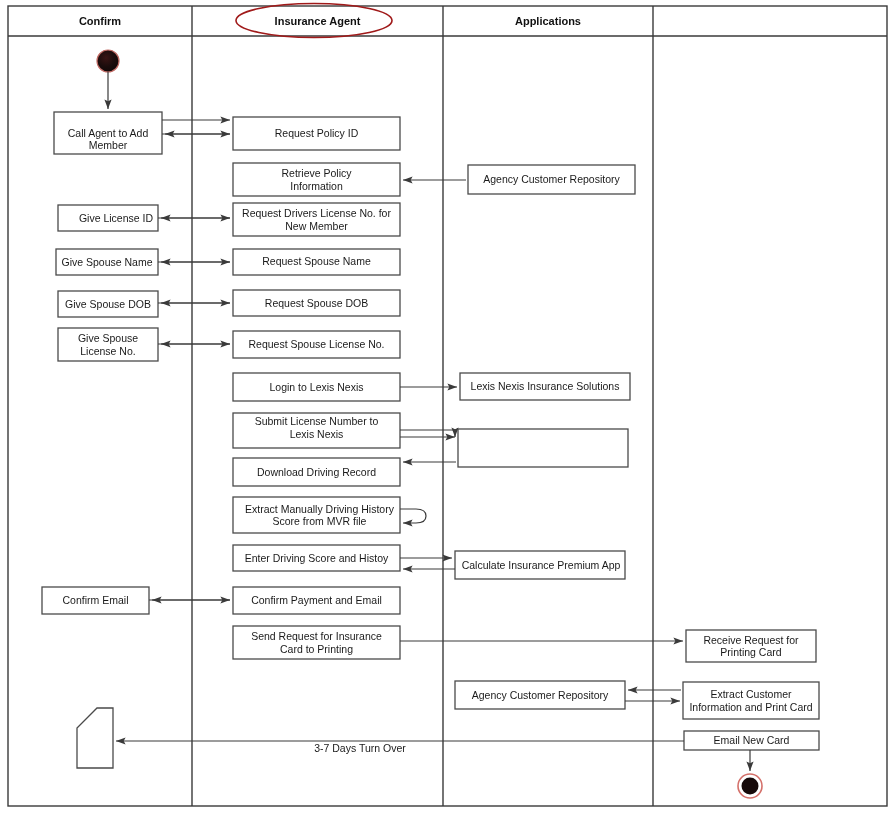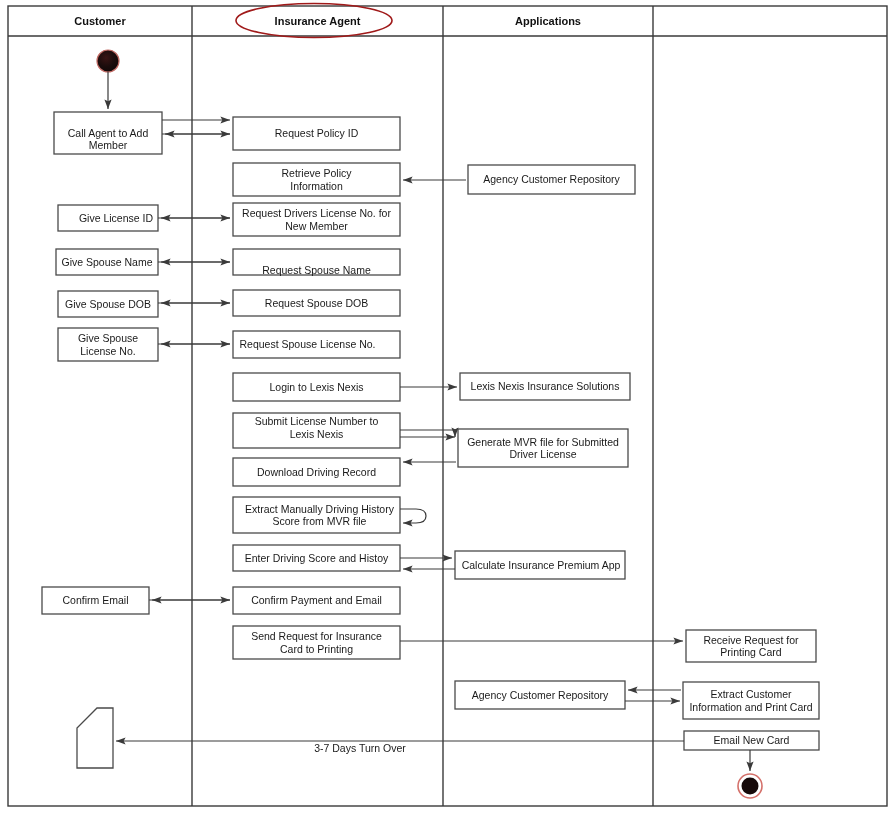--- a/index.html
+++ b/index.html
@@ -152,21 +152,21 @@
       <path d="M 750 750 L 750 771" marker-end="url(#arrow)"></path>
     </g>
 
     <g>
       <circle cx="750" cy="786" r="12" fill="none" stroke="#d4706a" stroke-width="1.6"></circle>
       <circle cx="750" cy="786" r="8.5" fill="#160a0a"></circle>
     </g>
   </svg>
 
   <div class="lane-title" style="left:8px;top:6px;width:184px;height:30px;">
-    <span>Customer</span>
+    <span>Confirm</span>
   </div>
   <div class="lane-title" style="left:192px;top:6px;width:251px;height:30px;">
     <span>Insurance Agent</span>
   </div>
   <div class="lane-title" style="left:443px;top:6px;width:210px;height:30px;">
     <span>Applications</span>
   </div>
 
   <div class="node-label" style="left:54px;top:112px;width:108px;height:54px;">Call Agent to Add
 Member</div>
@@ -175,38 +175,36 @@
   <div class="node-label" style="left:58px;top:291px;width:100px;height:26px;">Give Spouse DOB</div>
   <div class="node-label" style="left:58px;top:328px;width:100px;height:33px;">Give Spouse
 License No.</div>
   <div class="node-label" style="left:42px;top:587px;width:107px;height:27px;">Confirm Email</div>
 
   <div class="node-label" style="left:233px;top:117px;width:167px;height:33px;">Request Policy ID</div>
   <div class="node-label" style="left:233px;top:163px;width:167px;height:33px;">Retrieve Policy
 Information</div>
   <div class="node-label" style="left:233px;top:203px;width:167px;height:33px;">Request Drivers License No. for
 New Member</div>
-  <div class="node-label" style="left:233px;top:249px;width:167px;height:42px;text-align:right;">Request Spouse Name</div>
+  <div class="node-label" style="left:233px;top:249px;width:167px;height:24px;text-align:right;">Request Spouse Name</div>
   <div class="node-label" style="left:233px;top:290px;width:167px;height:26px;">Request Spouse DOB</div>
-  <div class="node-label" style="left:224px;top:331px;width:167px;height:27px;border-radius:13px;">Request Spouse License No.</div>
+  <div class="node-label" style="left:233px;top:331px;width:167px;height:27px;border-radius:13px;">Request Spouse License No.</div>
   <div class="node-label" style="left:233px;top:373px;width:167px;height:28px;">Login to Lexis Nexis</div>
   <div class="node-label" style="left:233px;top:413px;width:167px;height:29px;">Submit License Number to
 Lexis Nexis</div>
   <div class="node-label" style="left:233px;top:458px;width:167px;height:28px;">Download Driving Record</div>
   <div class="node-label" style="left:233px;top:497px;width:173px;height:36px;">Extract Manually Driving History
 Score from MVR file</div>
   <div class="node-label" style="left:233px;top:545px;width:167px;height:26px;">Enter Driving Score and Histoy</div>
   <div class="node-label" style="left:233px;top:587px;width:167px;height:27px;">Confirm Payment and Email</div>
   <div class="node-label" style="left:233px;top:626px;width:167px;height:33px;">Send Request for Insurance
 Card to Printing</div>
 
   <div class="node-label" style="left:468px;top:165px;width:167px;height:29px;">Agency Customer Repository</div>
   <div class="node-label" style="left:460px;top:373px;width:170px;height:27px;">Lexis Nexis Insurance Solutions</div>
-  <div class="node-label" style="left:458px;top:429px;width:170px;height:38px;">Generate MVR file for Submitted
-Driver License</div>
   <div class="node-label" style="left:455px;top:551px;width:172px;height:28px;">Calculate Insurance Premium App</div>
   <div class="node-label" style="left:455px;top:681px;width:170px;height:28px;">Agency Customer Repository</div>
 
   <div class="node-label" style="left:686px;top:630px;width:130px;height:32px;">Receive Request for
 Printing Card</div>
   <div class="node-label" style="left:683px;top:682px;width:136px;height:37px;">Extract Customer
 Information and Print Card</div>
   <div class="node-label" style="left:684px;top:731px;width:135px;height:19px;">Email New Card</div>
 
   <div class="edge-label" style="left:300px;top:740px;width:120px;height:16px;">3-7 Days Turn Over</div>

